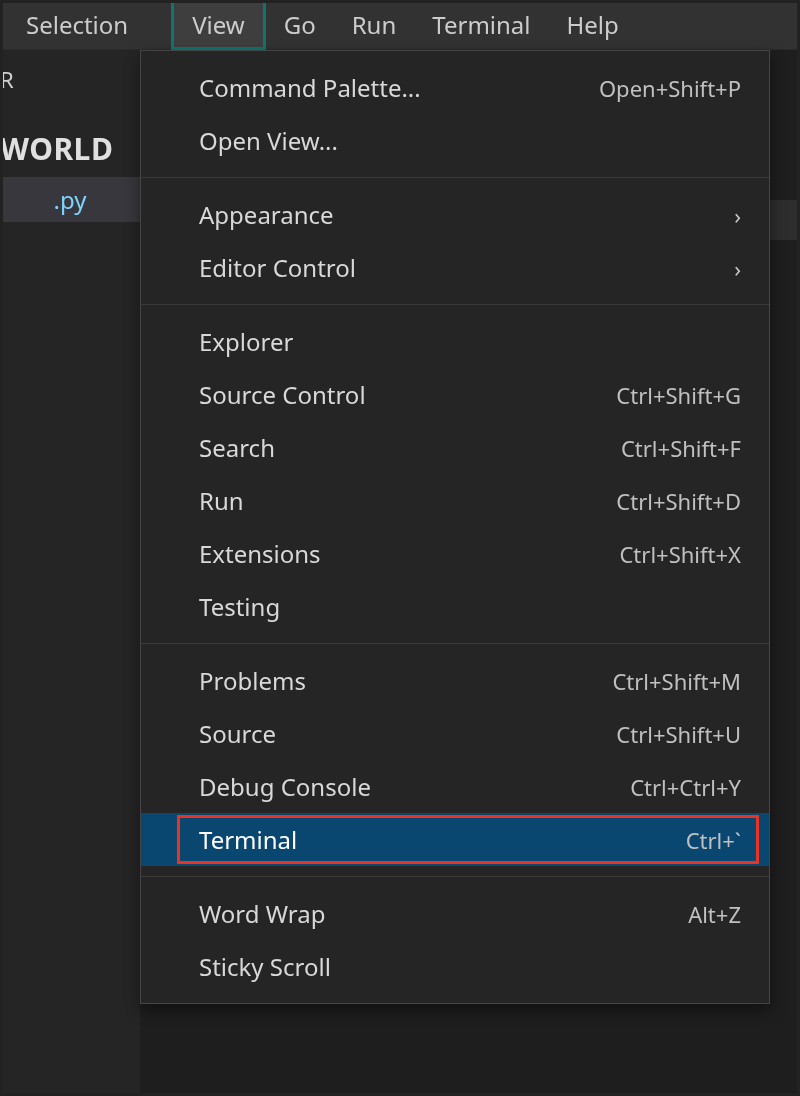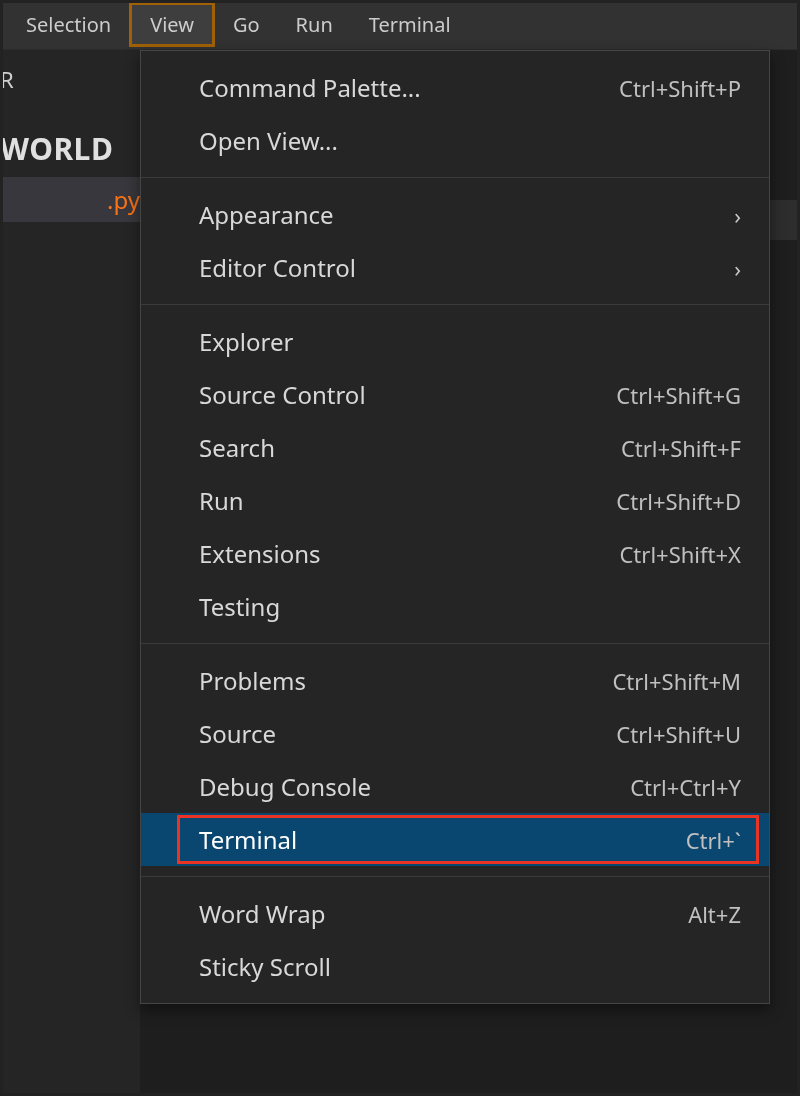--- a/index.html
+++ b/index.html
@@ -23,30 +23,31 @@
     top: 0; left: 0; right: 0;
     height: 50px;
     background: #323233;
     display: flex;
     align-items: center;
     padding-left: 8px;
     border-bottom: 1px solid #2a2a2a;
   }
   .menubar .menu-item {
     padding: 6px 18px;
-    font-size: 20px;
+    font-size: 24px;
     color: #cccccc;
     cursor: default;
     user-select: none;
   }
   .menubar .menu-item.active {
     background: rgba(255,255,255,0.06);
   }
   .menubar .highlight-red {
-    border: 3px solid #a16207;
+    border: 3px solid #0f766e;
+    margin-left: 25px;
   }
 
   
   .side-area {
     position: absolute;
     top: 50px;
     left: 0;
     width: 140px;
     bottom: 0;
     background: #252526;
@@ -59,24 +60,24 @@
   }
   .side-area .section-world {
     font-size: 30px;
     font-weight: 700;
     color: #e0e0e0;
     padding: 34px 0 8px 0;
     letter-spacing: 0.5px;
   }
   .side-area .file-item {
     font-size: 24px;
-    color: #f97316;
+    color: #7dd3fc;
     padding: 6px 0 6px 0;
     background: #37373d;
-    text-align: right;
+    text-align: center;
   }
 
   
   .dropdown {
     position: absolute;
     top: 50px;
     left: 140px;
     width: 630px;
     background: #252526;
     border: 1px solid #454545;
@@ -146,37 +147,38 @@
 </style>
 </head>
 <body>
 
 <div class="menubar">
   <div class="menu-item">Selection</div>
   <div class="menu-item active highlight-red">View</div>
   <div class="menu-item">Go</div>
   <div class="menu-item">Run</div>
   <div class="menu-item">Terminal</div>
+  <div class="menu-item">Help</div>
 </div>
 
 <div class="side-area">
   <div class="section-r">R</div>
   <div class="section-world">WORLD</div>
   <div class="file-item">.py</div>
 </div>
 
 <div class="right-sliver">
   <div class="tab-hint"></div>
 </div>
 
 <div class="dropdown" id="dropdown">
     <div class="group">
       <div class="item">
         <span class="label">Command Palette...</span>
-        <span class="shortcut">Ctrl+Shift+P</span>
+        <span class="shortcut">Open+Shift+P</span>
       </div>
       <div class="item">
         <span class="label">Open View...</span>
       </div>
     </div>
     <div class="sep"></div>
     <div class="group">
       <div class="item">
         <span class="label">Appearance</span>
         <span class="chevron">›</span>

